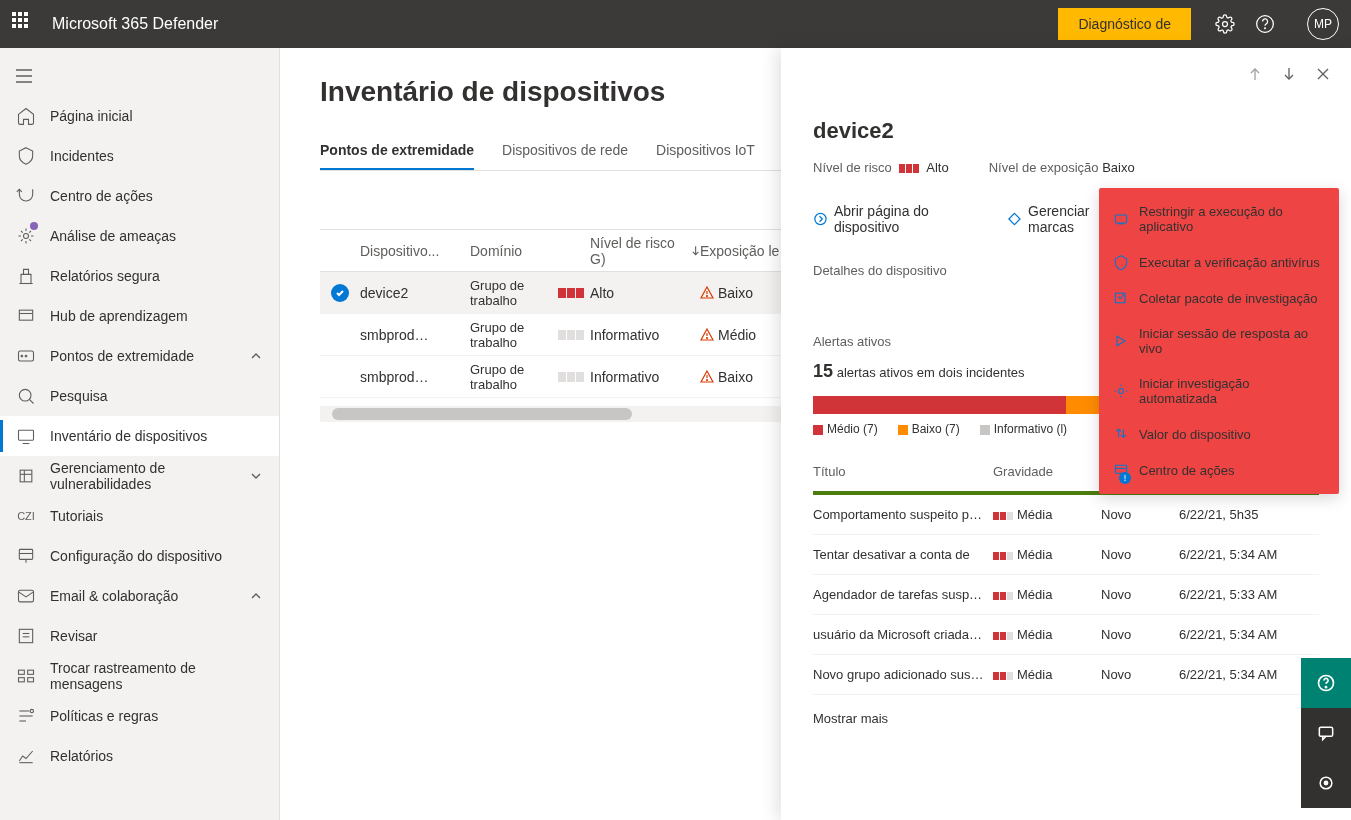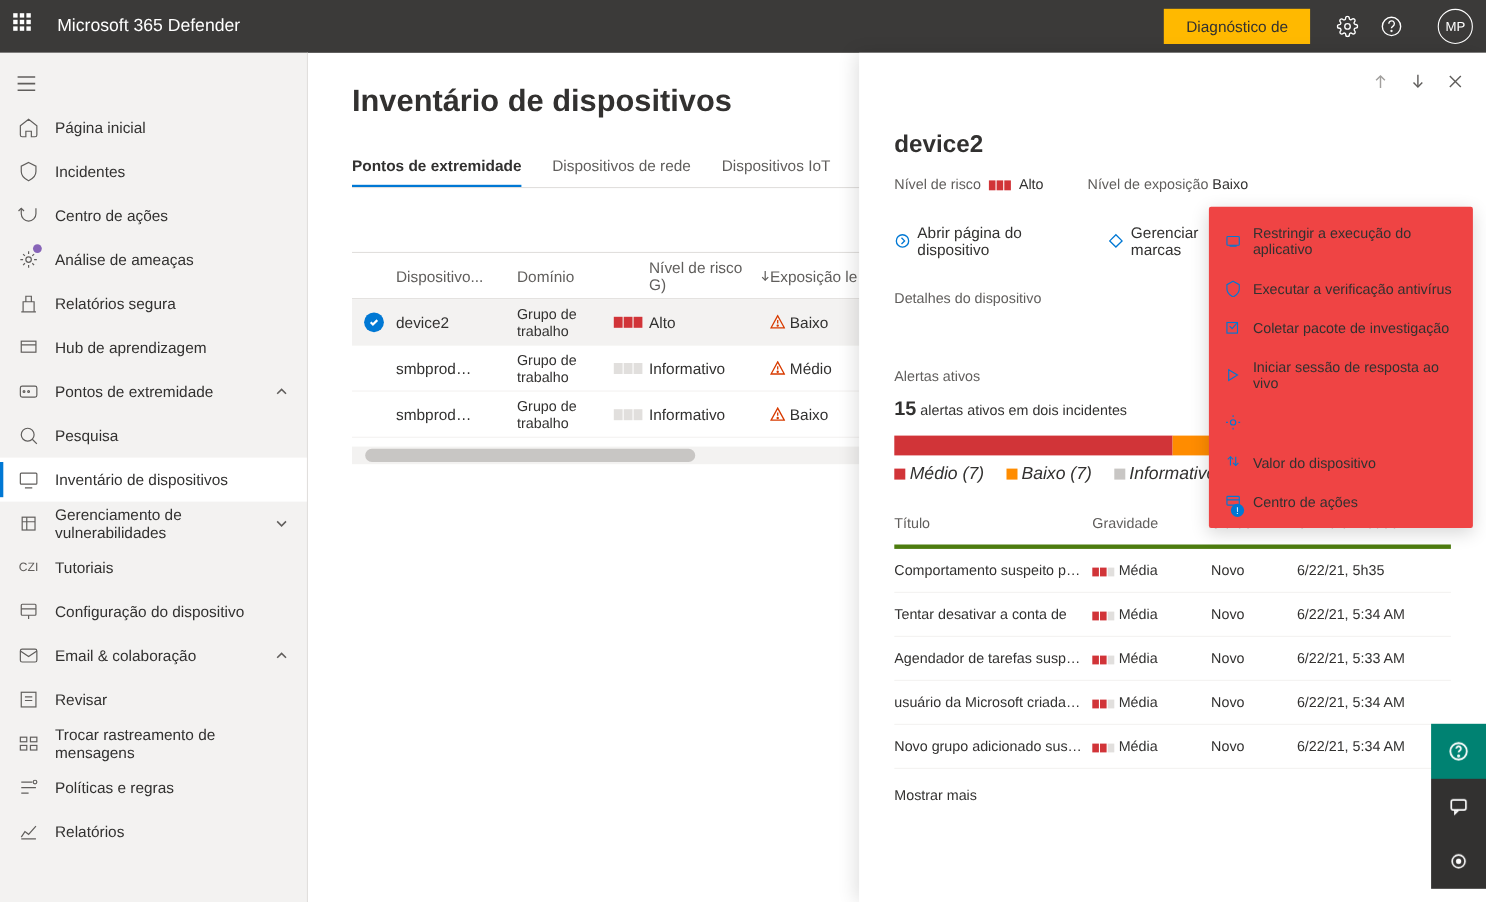--- a/index.html
+++ b/index.html
@@ -67,21 +67,21 @@
   .action-link { display: flex; align-items: center; gap: 6px; cursor: pointer; color: #323130; }
   .action-link svg { width: 16px; height: 16px; color: #0078d4; }
   .more-btn { width: 32px; height: 32px; display:flex; align-items:center; justify-content:center; background: #f3f2f1; cursor: pointer; }
   .dots { letter-spacing: 2px; color: #605e5c; font-size: 14px; }
   .section-title { font-size: 13px; color: #605e5c; margin: 24px 0 12px; }
   .alerts-summary { font-size: 13px; }
   .alerts-summary b { font-size: 18px; }
   .stacked-bar { display:flex; height:18px; margin: 14px 0 8px; }
   .stacked-bar .seg-med { background:#d13438; flex:7; }
   .stacked-bar .seg-low { background:#ff8c00; flex:7; }
-  .legend { display:flex; gap:20px; font-size:16px; margin-bottom: 16px; font-style: italic; }
+  .legend { display:flex; gap:20px; font-size:12px; margin-bottom: 16px; }
   .legend span::before { content:""; display:inline-block; width:10px; height:10px; margin-right:4px; vertical-align: middle; }
   .lg-med::before { background:#d13438; }
   .lg-low::before { background:#ff8c00; }
   .lg-inf::before { background:#c8c6c4; }
   .alert-table .arow { display:grid; grid-template-columns: 1fr 100px 70px 140px; gap:8px; padding:12px 0; border-bottom:1px solid #f3f2f1; font-size:13px; }
   .alert-table .ahead { color:#605e5c; font-weight:400; border-bottom:4px solid #4d7c0f; }
   .atitle { white-space: nowrap; overflow:hidden; text-overflow: ellipsis; }
   .sev-bars { display:inline-flex; gap:1px; margin-right:4px; vertical-align:middle; }
   .sev-bars span { width:6px; height:8px; }
   .sev-bars span:nth-child(1),.sev-bars span:nth-child(2){ background:#d13438; }
@@ -592,20 +592,21 @@
       <svg viewBox="0 0 20 20" fill="none" stroke="currentColor" stroke-width="1.3">
         <polygon points="5,4 15,10 5,16"></polygon>
       </svg>
       <span>Iniciar sessão de resposta ao vivo</span>
     </div>
     <div class="fly-item">
       <svg viewBox="0 0 20 20" fill="none" stroke="currentColor" stroke-width="1.3">
         <circle cx="10" cy="10" r="3"></circle>
         <path d="M10 2v2M10 16v2M2 10h2M16 10h2"></path>
       </svg>
+      <span>Iniciar investigação automatizada</span>
     </div>
     <div class="fly-item">
       <svg viewBox="0 0 20 20" fill="none" stroke="currentColor" stroke-width="1.3">
         <polyline points="7,4 7,14"></polyline>
         <polyline points="13,14 13,4"></polyline>
         <polyline points="4,7 7,4 10,7"></polyline>
         <polyline points="10,11 13,14 16,11"></polyline>
       </svg>
       <span>Valor do dispositivo</span>
     </div>

